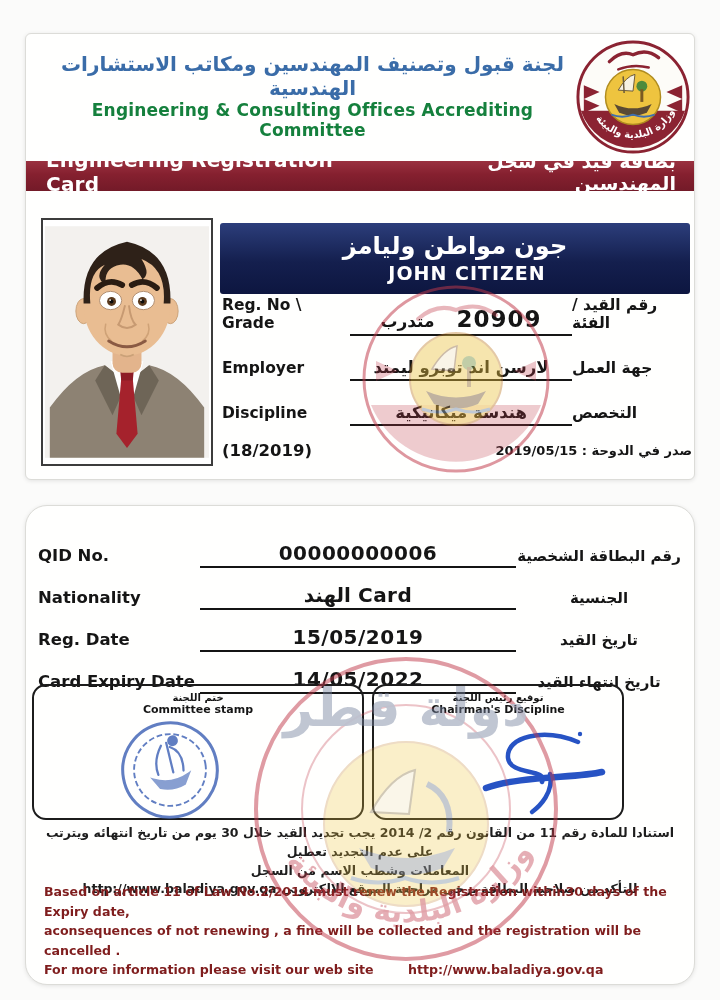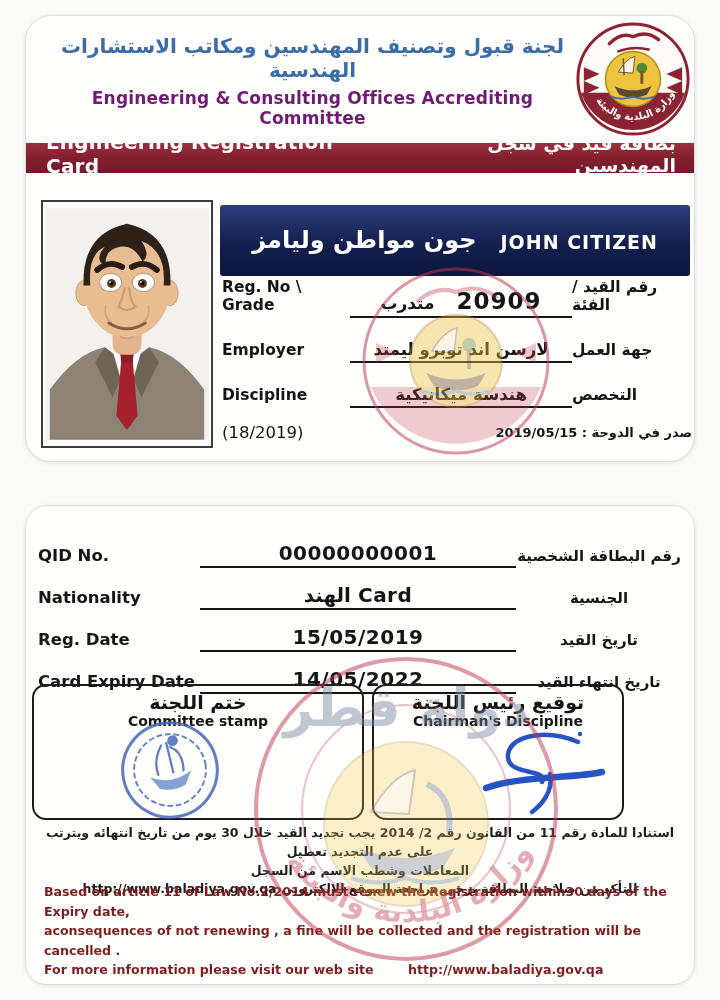--- a/index.html
+++ b/index.html
@@ -1,81 +1,81 @@
 <!DOCTYPE html>
 <html><head>
 <meta charset="utf-8">
 <style>
   html,body{margin:0;padding:0;background:#fbfbfa;}
   *{box-sizing:border-box;}
   .stage{position:relative;width:720px;height:1000px;background:#fbfbfa;overflow:hidden;
          font-family:"DejaVu Sans","Liberation Sans",sans-serif;color:#151515;}
   .card{position:absolute;left:25px;width:670px;background:#fffffe;border:1px solid #dcdcd8;
         box-shadow:0 1px 4px rgba(0,0,0,.10);}
-  .card-top{top:15px;height:447px;border-radius:26px;}
+  .card-top{top:33px;height:447px;border-radius:6px;}
   .card-bottom{top:505px;height:480px;border-radius:22px;}
 
   
   .hdr{position:absolute;top:18px;left:14px;width:545px;text-align:center;z-index:2;}
   .hdr-ar{direction:rtl;font-size:20px;font-weight:bold;color:#3a6ca8;letter-spacing:.5px;}
-  .hdr-en{font-size:17px;font-weight:600;color:#701a75;margin-top:6px;letter-spacing:.2px;}
+  .hdr-en{font-size:17px;font-weight:600;color:#15803d;letter-spacing:.2px;}
   .logo{position:absolute;top:4px;left:548px;width:118px;height:118px;z-index:2;}
 
   .band{position:absolute;top:127px;left:0;right:0;height:30px;z-index:1;
         background:linear-gradient(180deg,#9a3140 0%,#85202f 45%,#731a28 100%);
         display:flex;align-items:center;justify-content:space-between;padding:0 18px 8px 20px;}
   .band-en{color:#fff;font-weight:bold;font-size:20px;letter-spacing:.2px;}
   .band-ar{color:#fff;font-weight:bold;font-size:19px;direction:rtl;}
 
   
   .photo{position:absolute;top:184px;left:15px;width:172px;height:248px;background:#fff;
          border:2px solid #3c3c3c;padding:2px;z-index:2;}
   .photo svg{width:100%;height:100%;display:block;}
 
   
   .nameband{position:absolute;top:189px;left:194px;width:470px;height:71px;z-index:1;
             background:linear-gradient(180deg,#2c3e7b 0%,#141f4e 55%,#0d1640 100%);
-            border-radius:3px;display:flex;flex-direction:row;align-items:center;justify-content:center;}
+            border-radius:3px;display:flex;flex-direction:column;align-items:center;justify-content:center;}
   .name-ar{color:#fff;font-weight:bold;font-size:24px;direction:rtl;line-height:1.15;}
   .name-en{color:#fff;font-weight:bold;font-size:19px;letter-spacing:1px;margin-top:2px;margin-left:24px;}
 
   
   .t-rows{position:absolute;top:257px;left:194px;width:472px;z-index:2;}
   .t-row{display:grid;grid-template-columns:128px 1fr 118px;align-items:end;height:45px;padding:0 2px 0 2px;}
   .t-label-en{font-weight:bold;font-size:15.5px;padding-bottom:4px;}
   .t-value{border-bottom:2px solid #161616;text-align:center;font-weight:bold;font-size:16.5px;
            direction:ltr;padding-bottom:2px;}
   .t-label-ar{direction:rtl;text-align:left;font-weight:bold;font-size:15.5px;padding-bottom:4px;padding-right:4px;}
   .regval{display:flex;justify-content:center;align-items:baseline;gap:22px;}
   .regval .grade{font-size:17px;font-weight:bold;}
   .regval .num{font-size:23px;font-weight:bold;letter-spacing:1px;}
 
   .issue-row{position:absolute;top:396px;left:194px;width:472px;height:40px;z-index:2;
              display:flex;align-items:center;}
-  .serial{font-weight:normal;font-size:16.5px;margin-left:2px;}
+  .serial{font-weight:bold;font-size:16.5px;margin-left:2px;}
   .issued{margin-left:auto;direction:rtl;font-weight:bold;font-size:13px;padding-left:4px;}
 
   .stamp-top{position:absolute;top:245px;left:330px;width:200px;height:200px;z-index:5;
              opacity:.52;pointer-events:none;filter:blur(.3px);}
 
   
   .b-rows{position:absolute;top:20px;left:12px;width:646px;z-index:2;}
   .b-row{display:grid;grid-template-columns:162px 1fr 168px;align-items:end;height:42px;}
   .b-label-en{font-weight:bold;font-size:16.5px;padding-bottom:3px;}
   .b-value{border-bottom:2.5px solid #141414;text-align:center;font-weight:bold;font-size:20px;
            letter-spacing:.5px;direction:ltr;padding-bottom:1px;}
   .b-label-ar{direction:rtl;text-align:center;font-weight:bold;font-size:15px;padding-bottom:3px;padding-right:2px;}
 
   
   .box{position:absolute;top:178px;height:136px;border:2.5px solid #1c1c1c;border-radius:14px;
        background:transparent;z-index:2;text-align:center;}
   .box-left{left:6px;width:332px;}
   .box-right{left:346px;width:252px;}
-  .box-title-ar{direction:rtl;font-weight:bold;font-size:19px;margin-top:6px;line-height:1.15;}
-  .box-title-en{font-weight:bold;font-size:14px;line-height:1.1;}
+  .box-title-ar{direction:rtl;font-weight:bold;font-size:10px;margin-top:6px;line-height:1.15;}
+  .box-title-en{font-weight:bold;font-size:11px;line-height:1.1;}
   .committee-stamp{position:absolute;left:84px;top:32px;width:104px;height:104px;}
   .signature{position:absolute;left:88px;top:40px;width:160px;height:92px;}
 
   .stamp-big{position:absolute;top:128px;left:205px;width:350px;height:350px;z-index:5;
              opacity:.5;pointer-events:none;filter:blur(.4px);}
 
   
   .ar-notes{position:absolute;top:318px;left:10px;right:10px;direction:rtl;text-align:center;
             font-size:12.5px;font-weight:bold;line-height:1.5;color:#1d1d1d;z-index:4;}
   .en-notes{position:absolute;top:376px;left:18px;right:10px;text-align:left;
@@ -196,21 +196,21 @@
       <path d="M70,112 q30,13 60,0 l-8,13 q-22,9 -44,0 z" fill="#7a6248" opacity=".9"></path>
       <path d="M66,130 q17,6 34,0 q17,6 34,0" fill="none" stroke="#7a94b8" stroke-width="3" opacity=".9"></path>
     </svg>
   </div>
 
   <div class="card card-bottom">
 
     <div class="b-rows">
       <div class="b-row">
         <span class="b-label-en">QID No.</span>
-        <span class="b-value">00000000001</span>
+        <span class="b-value">00000000006</span>
         <span class="b-label-ar">رقم البطاقة الشخصية</span>
       </div>
       <div class="b-row">
         <span class="b-label-en">Nationality</span>
         <span class="b-value">الهند Card</span>
         <span class="b-label-ar">الجنسية</span>
       </div>
       <div class="b-row">
         <span class="b-label-en">Reg. Date</span>
         <span class="b-value">15/05/2019</span>

